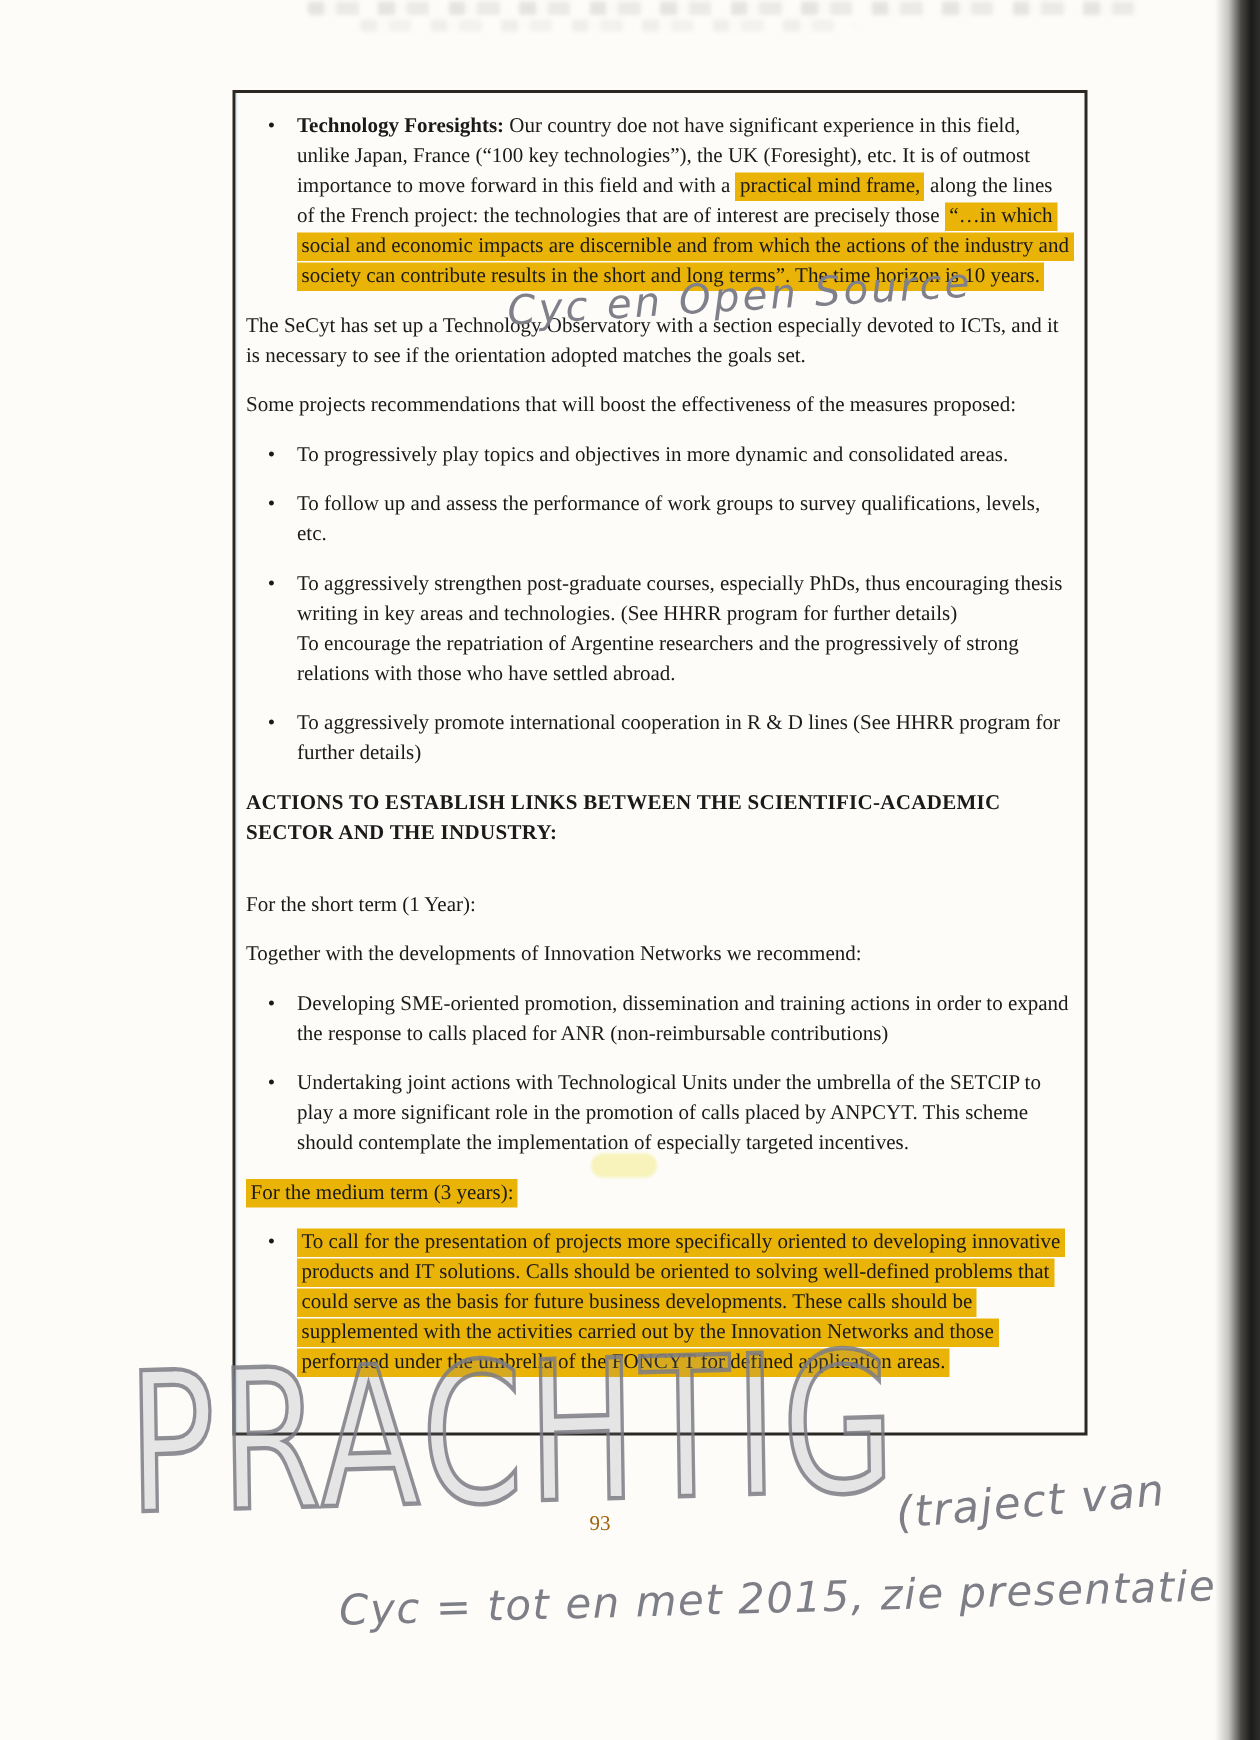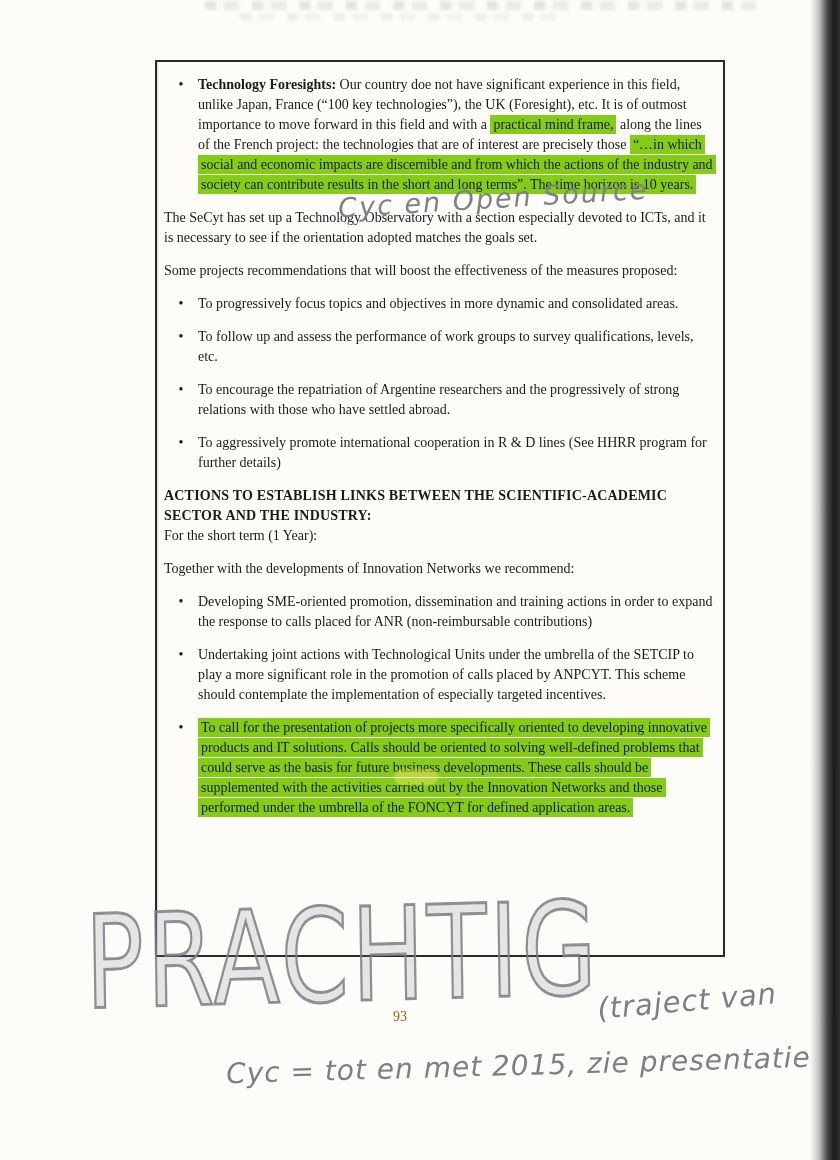--- a/index.html
+++ b/index.html
@@ -52,26 +52,26 @@
     background: transparent;
   }
 
   .pagebox p { margin: 0 0 13px 0; }
   .brow { display: flex; margin: 0 0 13px 0; }
   .bm { width: 34px; flex: 0 0 34px; text-align: center; font-size: 14px; }
   .bt { flex: 1 1 auto; padding-right: 2px; }
 
   .hdg {
     font-weight: bold;
-    margin: 0 0 0 0;
+    margin: 0 0 28px 0;
     letter-spacing: 0.2px;
   }
 
   .hl {
-    background: #84cc16;
+    background: #eab308;
     padding: 2px 3px;
     -webkit-box-decoration-break: clone;
     box-decoration-break: clone;
   }
 
   
   .hl-smudge {
     position: absolute;
     left: 394px; top: 769px; width: 44px; height: 16px;
     background: rgba(242,233,108,0.45);
@@ -141,31 +141,32 @@
         <b>Technology Foresights:</b><span>  Our country doe not have significant experience in this field, unlike Japan, France (“100 key technologies”), the UK  (Foresight), etc.  It is of outmost importance to move forward in this field and with a </span><span class="hl">practical mind frame,</span><span> along the lines of the French project:  the technologies that are of interest are precisely those </span><span class="hl">“…in which social and economic impacts are discernible and from which the actions of the industry and society can contribute results in the short and long terms”.  The time horizon is 10 years.</span>
       </div>
     </div>
 
     <p>The SeCyt has set up a Technology Observatory with a section especially devoted to ICTs, and it is necessary to see if the orientation adopted matches the goals set.</p>
 
     <p>Some projects recommendations that will boost the effectiveness of the measures proposed:</p>
 
     <div class="brow">
       <span class="bm">•</span>
-      <div class="bt"><span>To progressively focus topics and objectives in more dynamic and consolidated areas.</span></div>
+      <div class="bt"><span>To progressively play topics and objectives in more dynamic and consolidated areas.</span></div>
     </div>
 
     <div class="brow">
       <span class="bm">•</span>
       <div class="bt"><span>To follow up and assess the performance of work groups to survey qualifications, levels, etc.</span></div>
     </div>
 
     <div class="brow">
       <span class="bm">•</span>
       <div class="bt">
+        <div>To aggressively strengthen post-graduate courses, especially PhDs, thus encouraging thesis writing in key areas and technologies.  (See HHRR program for further details)</div>
         <div>To encourage the repatriation of Argentine researchers and the progressively of strong relations with those who have settled abroad.</div>
       </div>
     </div>
 
     <div class="brow">
       <span class="bm">•</span>
       <div class="bt"><span>To aggressively promote international cooperation in R &amp; D lines (See HHRR program for further details)</span></div>
     </div>
 
     <div class="hdg">ACTIONS TO ESTABLISH LINKS BETWEEN THE SCIENTIFIC-ACADEMIC SECTOR AND THE INDUSTRY:</div>
@@ -177,20 +178,21 @@
     <div class="brow">
       <span class="bm">•</span>
       <div class="bt"><span>Developing SME-oriented promotion, dissemination and training actions in order to expand the response to calls placed for ANR (non-reimbursable contributions)</span></div>
     </div>
 
     <div class="brow">
       <span class="bm">•</span>
       <div class="bt"><span>Undertaking joint actions with Technological Units under the umbrella of the SETCIP to play a more significant role in the promotion of calls placed by ANPCYT.  This scheme should contemplate the implementation of especially targeted incentives.</span></div>
     </div>
 
+    <p><span class="hl">For the medium term (3 years):</span></p>
 
     <div class="brow">
       <span class="bm">•</span>
       <div class="bt"><span class="hl">To call for the presentation of projects more specifically oriented to developing innovative products and IT solutions.  Calls should be oriented to solving well-defined problems that could serve as the basis for future business developments.  These calls should be supplemented with the activities carried out by the Innovation Networks and those performed under the umbrella of the FONCYT for defined application areas.</span></div>
     </div>
 
   </div>
 
   <div class="hl-smudge"></div>
 

